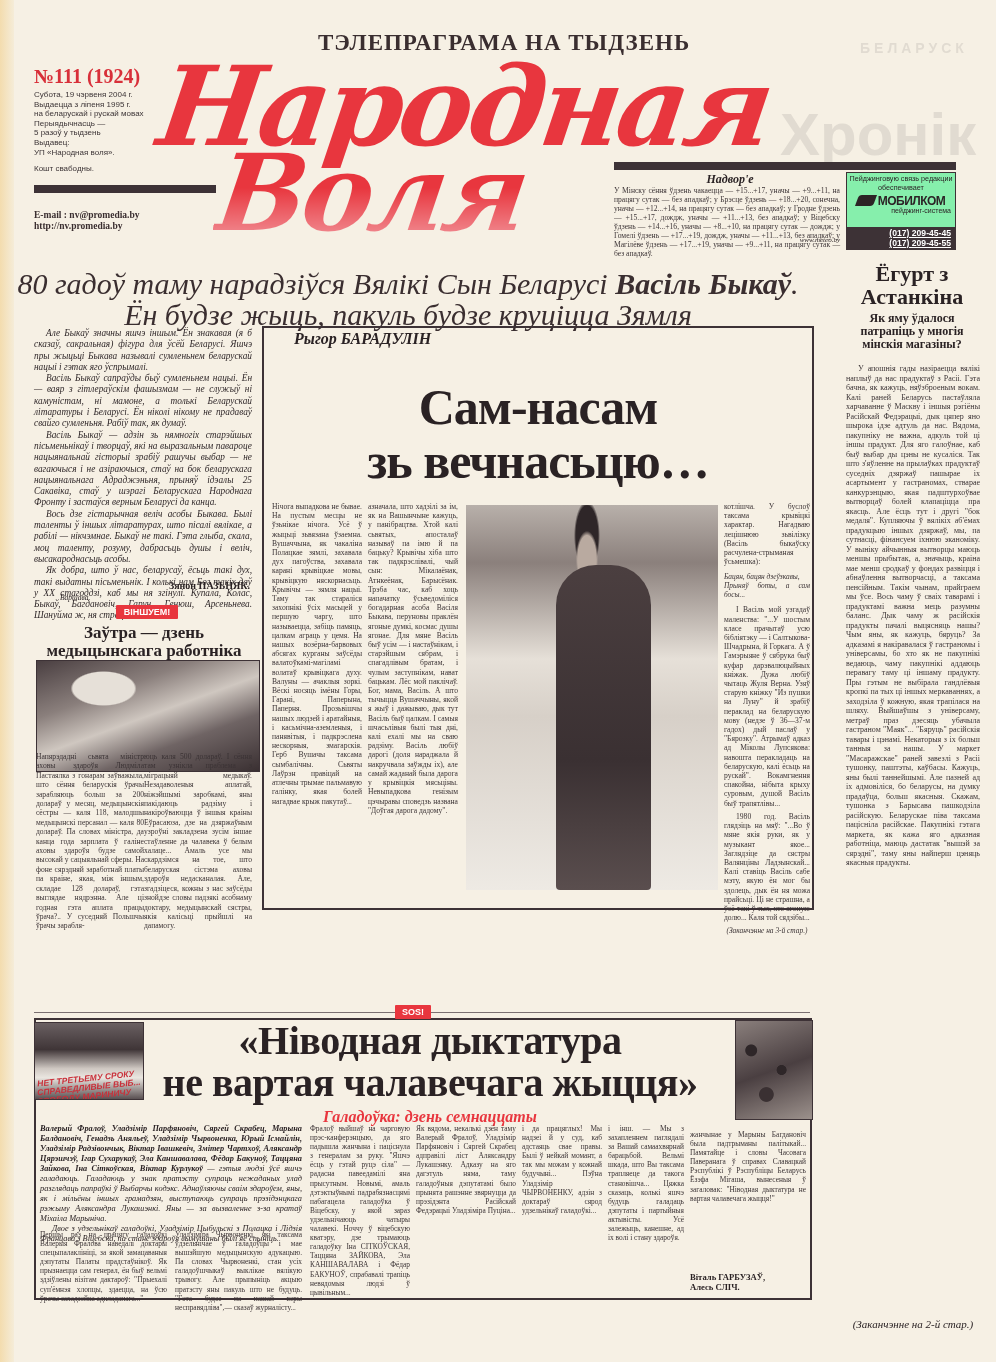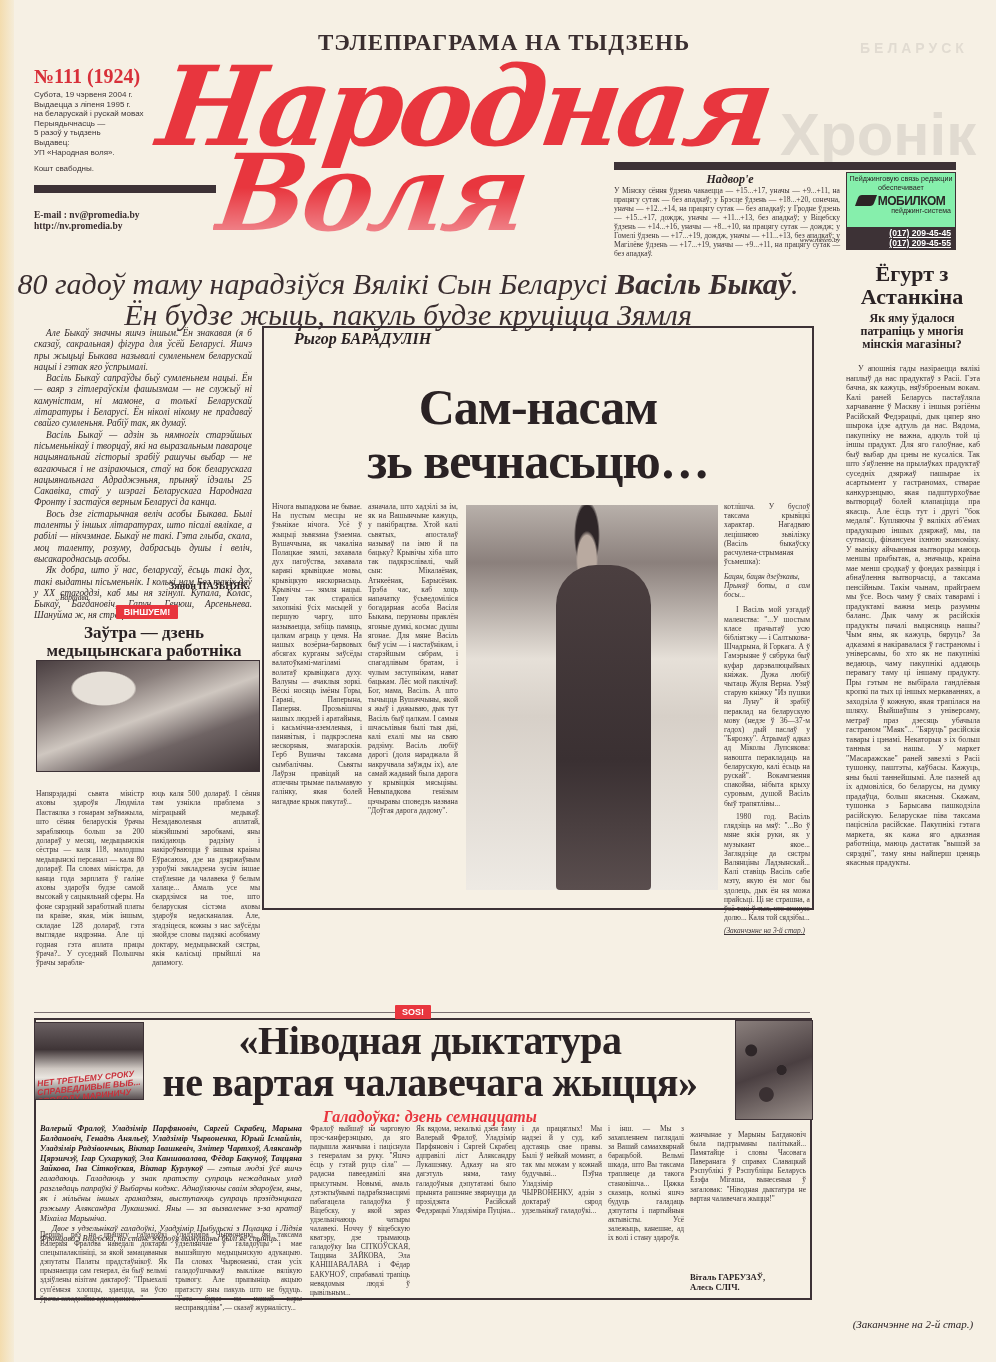--- a/index.html
+++ b/index.html
@@ -40,34 +40,34 @@
   
   .left-quote { left: 34px; top: 328px; width: 218px; font-size: 9.3px; line-height: 11.3px; font-style: italic; text-align: justify; color: #2f2729; }
   .left-quote p { text-indent: 12px; }
   .signature { left: 34px; top: 580px; width: 216px; text-align: right; font-size: 10px; font-weight: bold; }
   .place { left: 60px; top: 593px; font-size: 7.5px; font-style: italic; }
   .badge { background: #e8363e; color: #fff; font-family: "Liberation Sans", sans-serif; font-weight: bold; border-radius: 1px; text-align: center; }
   .badge-vinshuem { left: 116px; top: 605px; width: 62px; height: 14px; font-size: 9px; line-height: 14px; }
   .left-head { left: 34px; top: 624px; width: 220px; text-align: center; font-size: 17px; font-weight: bold; line-height: 18px; }
   .photo { background: linear-gradient(135deg, #7d7070 0%, #b9aea8 30%, #625656 55%, #a09590 75%, #4d4244 100%); border: 1px solid #3d3236; }
   .photo-med { left: 36px; top: 660px; width: 224px; height: 112px; background: radial-gradient(ellipse at 30% 25%, #e6e0d8 0 14%, transparent 15%), linear-gradient(160deg, #4a3f41 0%, #8a7f7c 30%, #cfc7c0 50%, #6f6464 70%, #3a3032 100%); }
-  .med-cols { left: 36px; top: 789px; width: 224px; display: flex; gap: 8px; }
+  .med-cols { left: 36px; top: 752px; width: 224px; display: flex; }
   .med-cols .col-text { width: 108px; font-size: 7.6px; line-height: 9.4px; }
   
   .center-box { left: 262px; top: 326px; width: 552px; height: 584px; border: 2px solid #3d3236; }
   .author { left: 270px; top: 330px; font-size: 16px; font-weight: bold; font-style: italic; margin-left: 24px; }
   .main-title { left: 262px; top: 380px; width: 552px; text-align: center; font-size: 50px; font-weight: bold; line-height: 54px; color: #2a2224; font-family: "Liberation Serif", serif; letter-spacing: -1px; }
   .c-col { font-size: 7.6px; line-height: 9.2px; }
   .ccol1 { left: 272px; top: 502px; width: 90px; }
   .ccol2 { left: 368px; top: 502px; width: 90px; }
   .photo-bykau { left: 466px; top: 505px; width: 252px; height: 385px; background: radial-gradient(ellipse at 48% 14%, #b9aaa0 0 5%, transparent 6%), radial-gradient(ellipse at 48% 8%, #2e2628 0 6%, transparent 7%), linear-gradient(180deg, #b8b0aa 0%, #8b807c 15%, #e6e0d8 40%, #d7d0c8 55%, #eeeae4 100%); border: none; }
   .coat { position: absolute; left: 90px; top: 60px; width: 95px; height: 325px; background: linear-gradient(180deg, #4b3f40, #3a3032 60%, #5a4e4e); border-radius: 40px 40px 4px 4px; }
   .ccol3 { left: 724px; top: 502px; width: 86px; }
   .verse { font-style: italic; font-size: 7.4px; line-height: 9px; margin: 6px 0; }
-  .cont-note { font-style: italic; text-align: left; font-size: 7.4px; text-decoration: underline; }
+  .cont-note { font-style: italic; text-align: center; font-size: 7.4px; }
   
   .rule { left: 34px; top: 1012px; width: 776px; height: 1px; background: #7a6f70; }
   .badge-sos { left: 395px; top: 1005px; width: 36px; height: 14px; font-size: 9px; line-height: 14px; }
   .bottom-title { left: 150px; top: 1020px; width: 560px; text-align: center; font-size: 40px; font-weight: bold; line-height: 42px; font-family: "Liberation Serif", serif; letter-spacing: -0.5px; }
   .bottom-sub { left: 150px; top: 1108px; width: 560px; text-align: center; font-size: 16px; font-style: italic; font-weight: bold; color: #e8363e; }
   .photo-protest { left: 34px; top: 1022px; width: 110px; height: 78px; background: linear-gradient(180deg, #6a6062 0%, #3f3537 35%, #cfc8c2 60%, #eae6e0 72%, #5a5052 100%); border: 1px solid #3d3236; overflow: hidden; }
   .banner-txt { position: absolute; left: 2px; width: 106px; font-family: "Liberation Sans", sans-serif; font-size: 8.5px; font-weight: bold; font-style: italic; color: #c9303a; white-space: nowrap; transform: rotate(-6deg); line-height: 10px; }
   .photo-crowd { left: 735px; top: 1020px; width: 78px; height: 100px; background: radial-gradient(circle at 20% 30%, #2e2628 0 6%, transparent 7%), radial-gradient(circle at 60% 50%, #2e2628 0 7%, transparent 8%), radial-gradient(circle at 40% 75%, #3a3032 0 8%, transparent 9%), linear-gradient(160deg, #8a7f7c, #4a3f41 50%, #9c918c); border: 1px solid #3d3236; }
   .sos-box { left: 34px; top: 1018px; width: 778px; height: 282px; border: 2px solid #3d3236; }
   .intro-bold { left: 40px; top: 1124px; width: 262px; font-size: 8.3px; line-height: 10px; font-style: italic; text-align: justify; }

